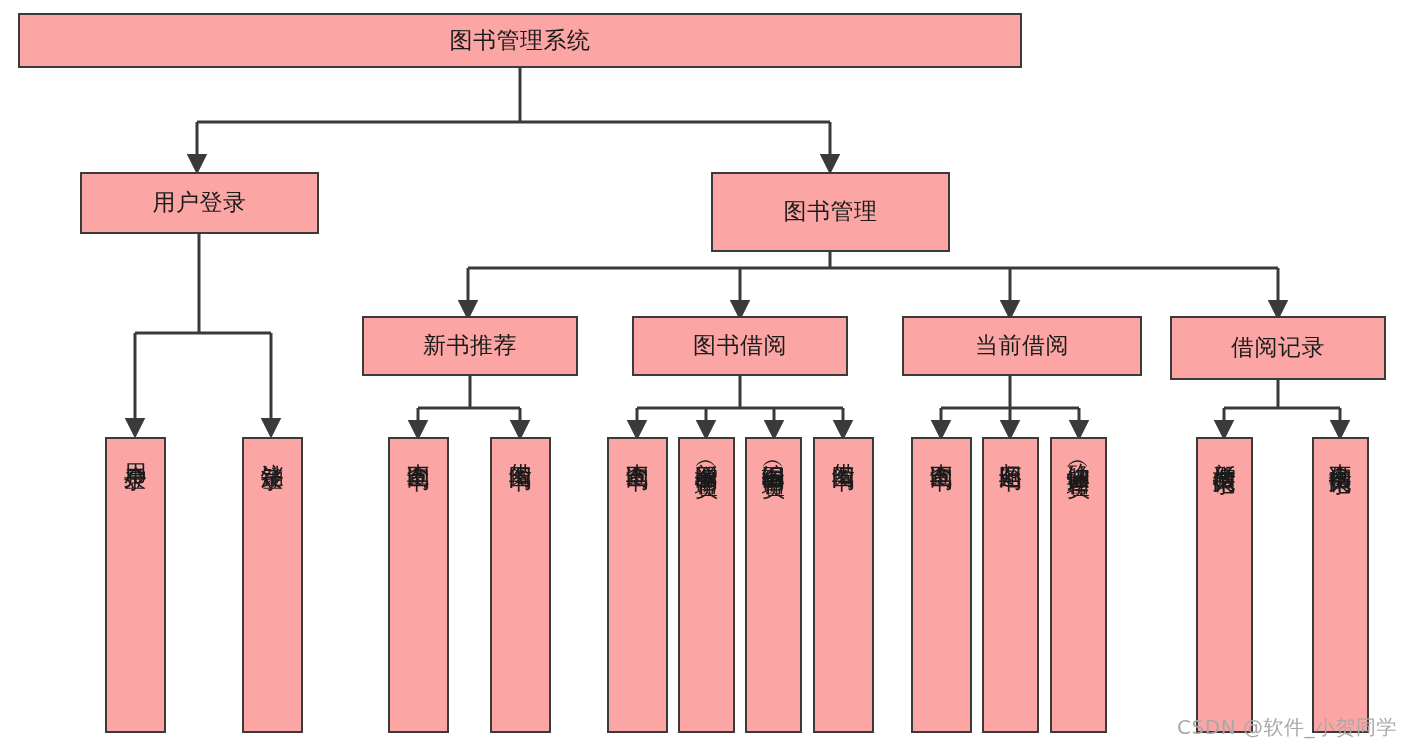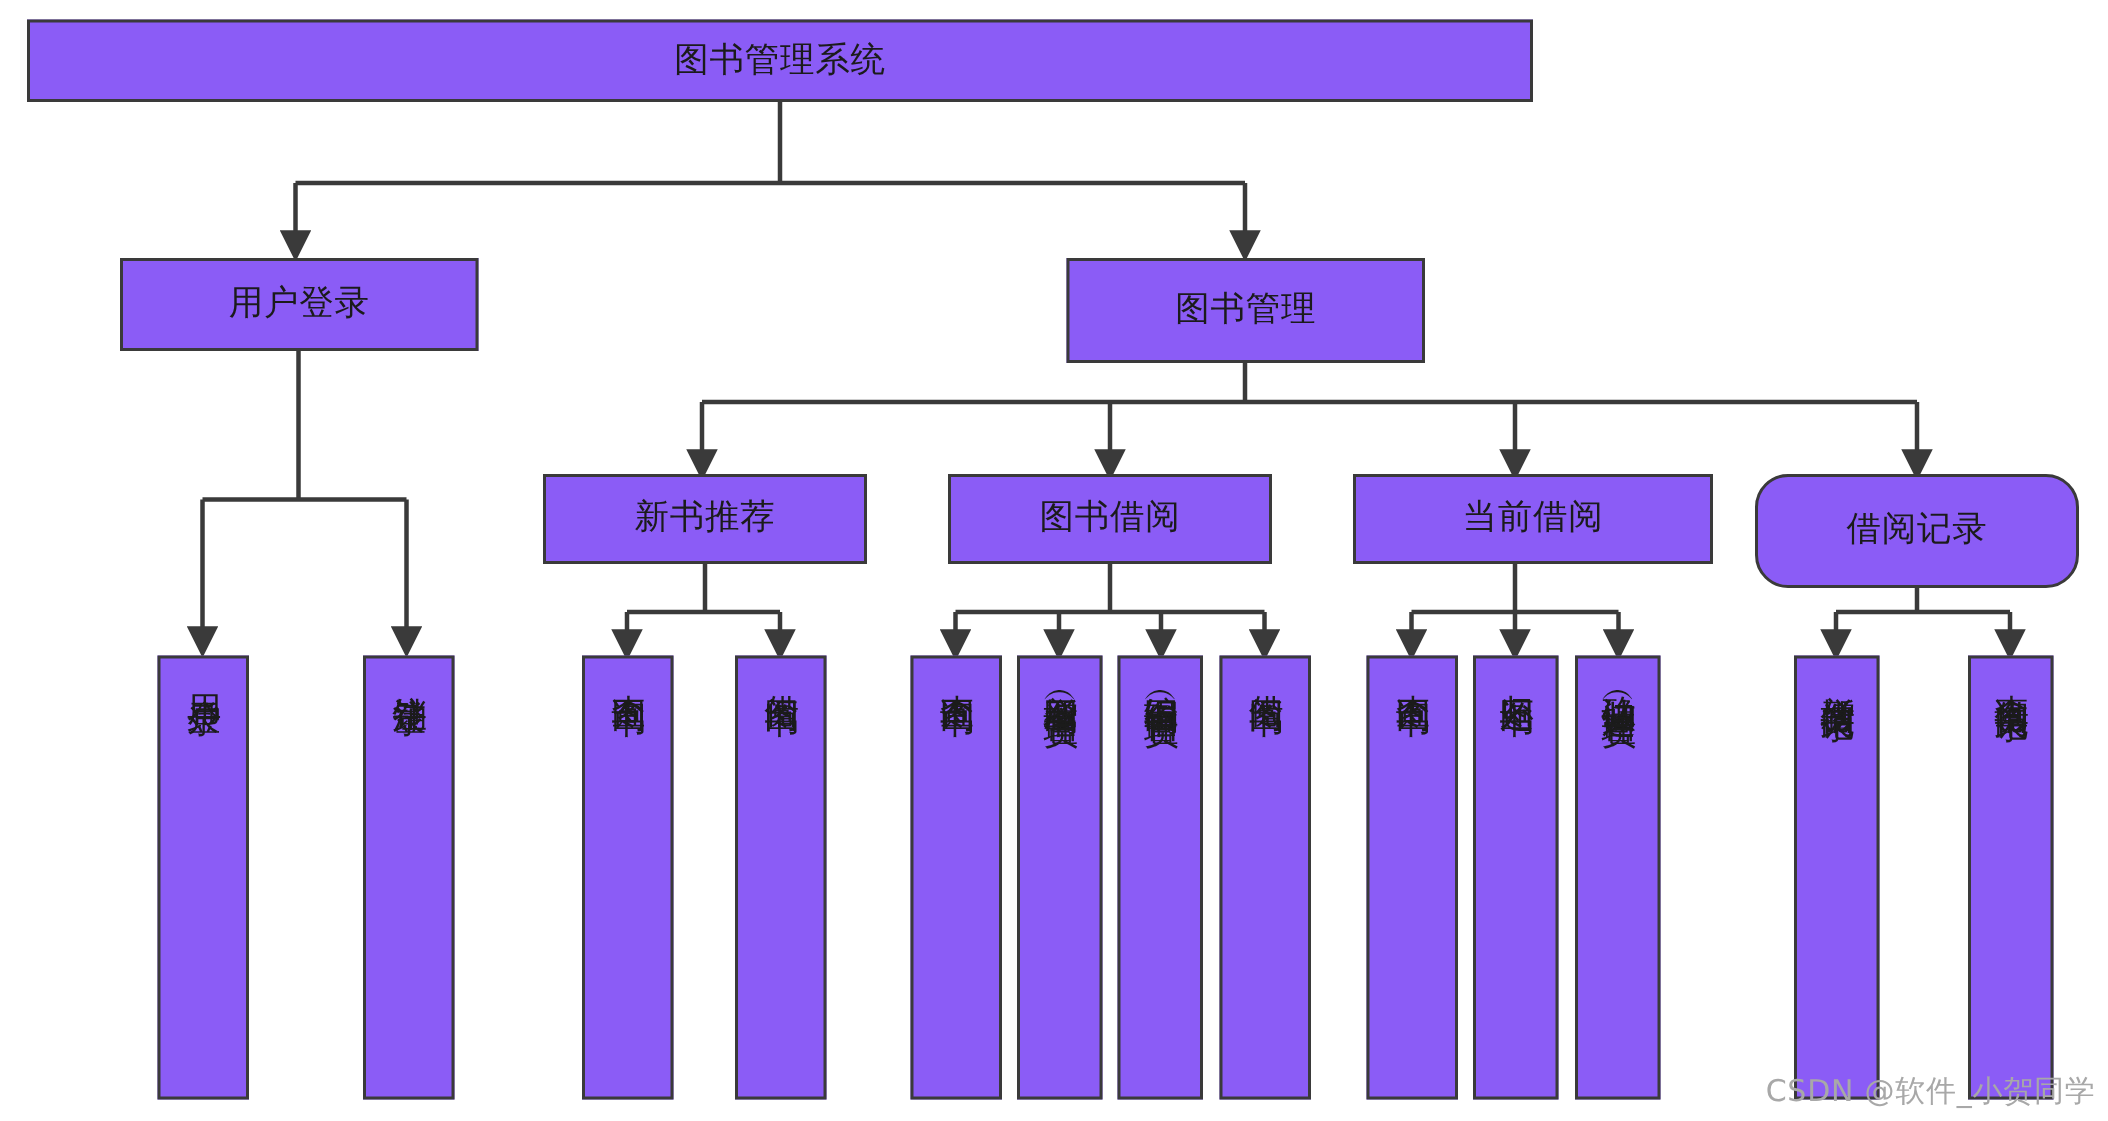--- a/index.html
+++ b/index.html
@@ -21,21 +21,21 @@
     position: absolute;
     left: 0;
     top: 0;
     width: 1405px;
     height: 747px;
   }
   .node-box {
     position: absolute;
     box-sizing: border-box;
     border: 2.5px solid #3a3a3a;
-    background: #8b5cf6;
+    background: #fca5a5;
     display: flex;
     align-items: center;
     justify-content: center;
     color: #1b1b1b;
   }
   .node-label {
     display: block;
     text-align: center;
     line-height: 1.18;
     letter-spacing: 0.5px;
@@ -127,34 +127,34 @@
     </g>
   </svg>
 
   <div class="node-box node-h" style="left:18px; top:13px; width:1004px; height:55px;">
     <span class="node-label">图书管理系统</span>
   </div>
 
   <div class="node-box node-h" style="left:80px; top:172px; width:239px; height:62px;">
     <span class="node-label">用户登录</span>
   </div>
-  <div class="node-box node-h" style="left:711px; top:172px; width:239px; height:70px;">
+  <div class="node-box node-h" style="left:711px; top:172px; width:239px; height:80px;">
     <span class="node-label">图书管理</span>
   </div>
 
   <div class="node-box node-h" style="left:632px; top:316px; width:216px; height:60px;">
     <span class="node-label">图书借阅</span>
   </div>
   <div class="node-box node-h" style="left:362px; top:316px; width:216px; height:60px;">
     <span class="node-label">新书推荐</span>
   </div>
   <div class="node-box node-h" style="left:902px; top:316px; width:240px; height:60px;">
     <span class="node-label">当前借阅</span>
   </div>
-  <div class="node-box node-h" style="left:1170px; top:316px; width:216px; height:76px;border-radius:22px;">
+  <div class="node-box node-h" style="left:1170px; top:316px; width:216px; height:64px;">
     <span class="node-label">借阅记录</span>
   </div>
 
   <div class="node-box node-v" style="left:105px; top:437px; width:61px; height:296px;">
     <span class="node-label">用户登录</span>
   </div>
   <div class="node-box node-v" style="left:242px; top:437px; width:61px; height:296px;">
     <span class="node-label">注销登录</span>
   </div>
 

